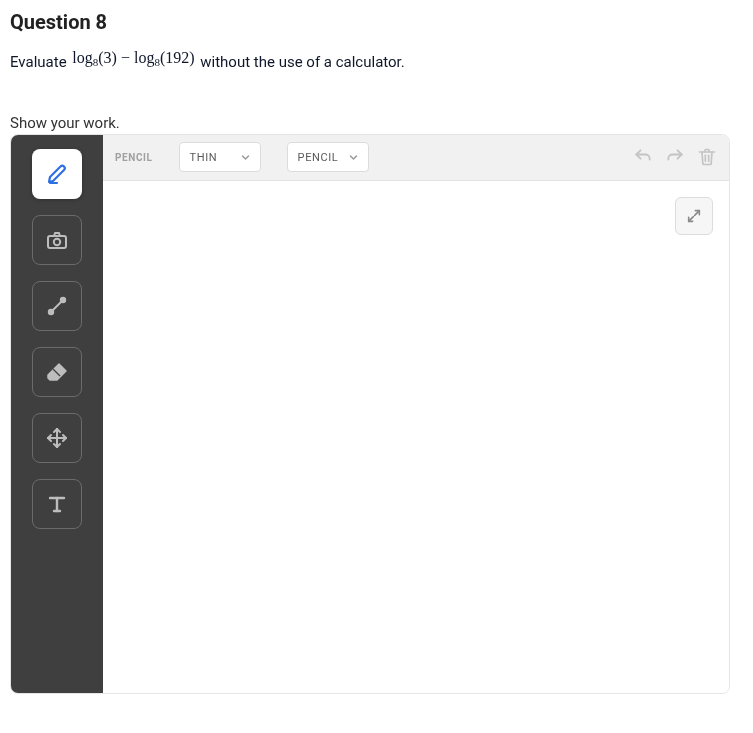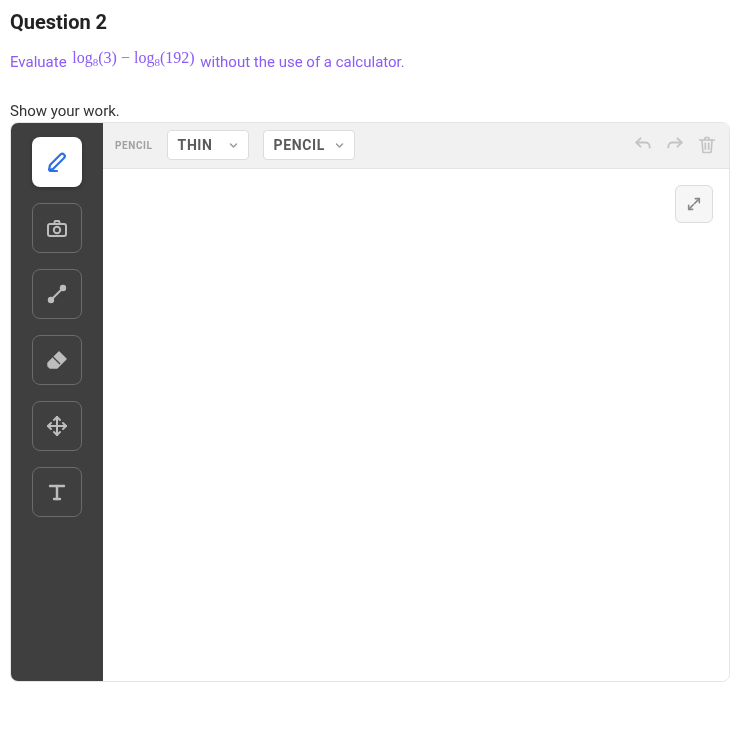--- a/index.html
+++ b/index.html
@@ -14,22 +14,22 @@
       padding: 10px;
     }
     .question-title {
       font-size: 20px;
       font-weight: 700;
       color: #222;
       margin-bottom: 12px;
     }
     .question-body {
       font-size: 15px;
-      color: #8b5cf6;
-      margin-bottom: 28px;
+      color: #0f172a;
+      margin-bottom: 40px;
       line-height: 1.5;
     }
     .math-expr {
       font-family: "Times New Roman", Cambria, serif;
       font-size: 16px;
       vertical-align: 4px;
       padding: 0 2px;
     }
     .math-expr sub {
       font-size: 11px;
@@ -86,21 +86,21 @@
       flex-direction: column;
       position: relative;
     }
     .canvas-toolbar {
       height: 46px;
       background: #f1f1f1;
       border-bottom: 1px solid #e3e3e3;
       display: flex;
       align-items: center;
       padding: 0 12px;
-      gap: 14px;
+      gap: 26px;
     }
     .toolbar-label {
       font-size: 10px;
       font-weight: 700;
       color: #a0a0a0;
       letter-spacing: 0.6px;
       text-transform: uppercase;
     }
     .dropdown {
       height: 30px;
@@ -109,22 +109,22 @@
       border: 1px solid #dcdcdc;
       border-radius: 4px;
       display: flex;
       align-items: center;
       justify-content: space-between;
       padding: 0 10px;
       cursor: pointer;
       gap: 10px;
     }
     .dropdown-text {
-      font-size: 14px;
-      font-weight: 700;
+      font-size: 11px;
+      font-weight: 400;
       color: #5a5a5a;
       letter-spacing: 0.6px;
     }
     .chevron-down {
       width: 9px;
       height: 9px;
       color: #9a9a9a;
     }
     .toolbar-right {
       margin-left: auto;
@@ -159,21 +159,21 @@
       color: #8a8a8a;
     }
     .expand-btn svg {
       width: 16px;
       height: 16px;
     }
   </style>
 </head>
 <body>
 
-<h2 class="question-title">Question 2</h2>
+<h2 class="question-title">Question 8</h2>
 
 <p class="question-body">
   <span>Evaluate </span><span class="math-expr">log<sub>8</sub>(3) − log<sub>8</sub>(192)</span><span> without the use of a calculator.</span>
 </p>
 
 <p class="show-work">Show your work.</p>
 
 <div class="canvas-wrap">
   <div class="tool-sidebar">
 

